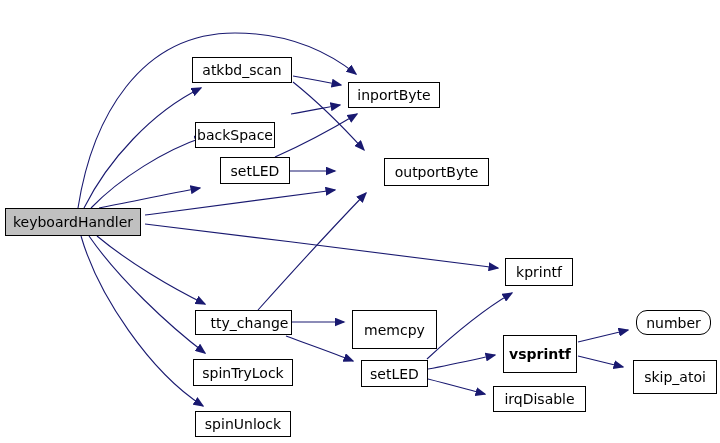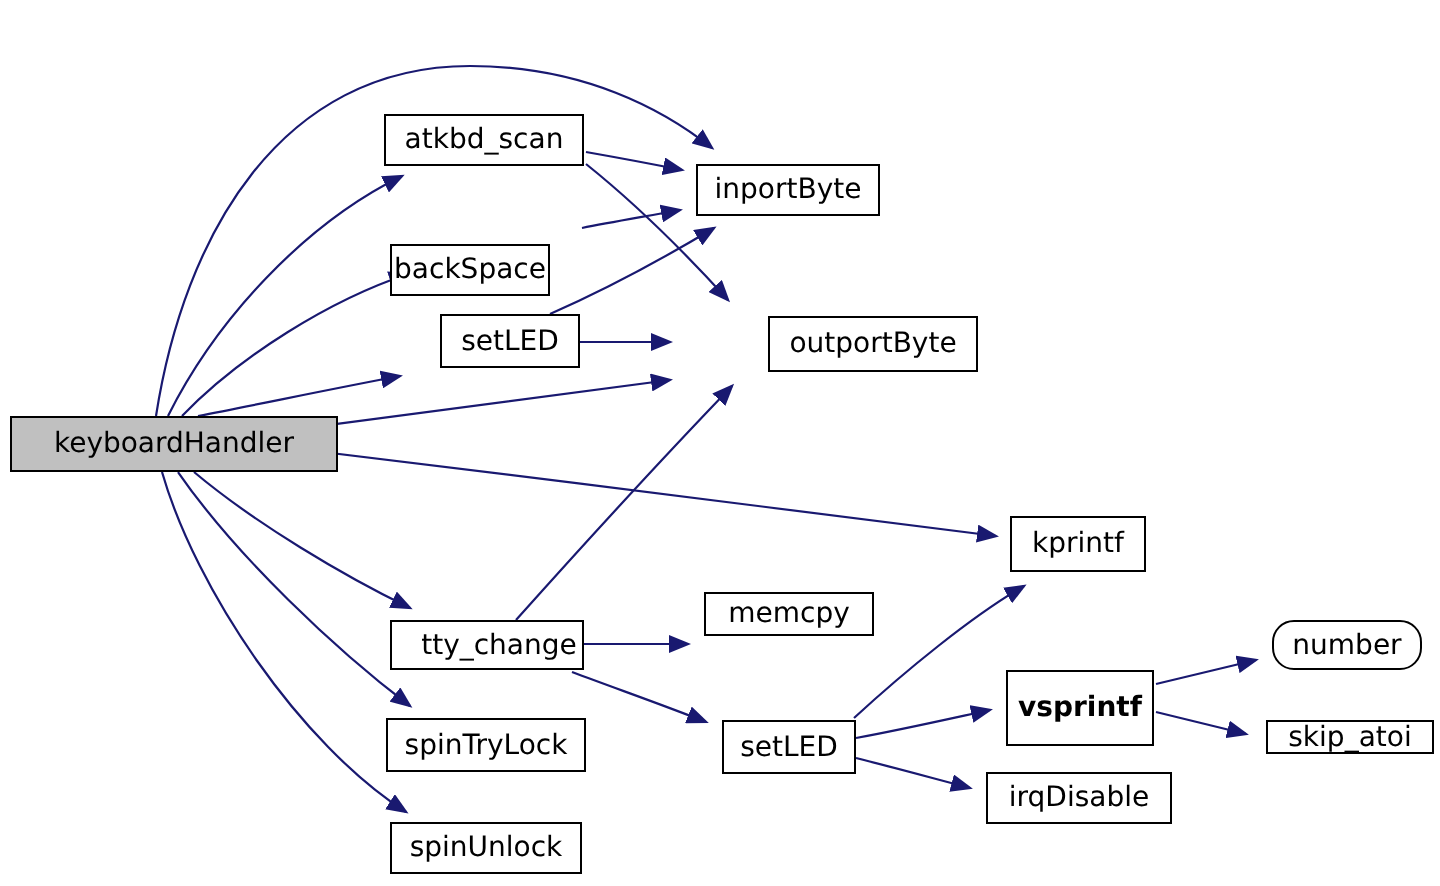--- a/index.html
+++ b/index.html
@@ -52,21 +52,21 @@
         <path d="M 292,322 L 344,322" fill="none" stroke="#191970" stroke-width="1.1" marker-end="url(#arrowhead)"></path>
         <path d="M 286,336 C 310,345 333,353 353,361" fill="none" stroke="#191970" stroke-width="1.1" marker-end="url(#arrowhead)"></path>
         <path d="M 427,359 C 452,336 486,308 512,293" fill="none" stroke="#191970" stroke-width="1.1" marker-end="url(#arrowhead)"></path>
         <path d="M 428,369 C 450,365 472,360 495,355" fill="none" stroke="#191970" stroke-width="1.1" marker-end="url(#arrowhead)"></path>
         <path d="M 428,379 C 448,384 466,389 485,394" fill="none" stroke="#191970" stroke-width="1.1" marker-end="url(#arrowhead)"></path>
         <path d="M 578,342 C 594,338 611,334 628,330" fill="none" stroke="#191970" stroke-width="1.1" marker-end="url(#arrowhead)"></path>
         <path d="M 578,356 C 594,360 607,363 623,367" fill="none" stroke="#191970" stroke-width="1.1" marker-end="url(#arrowhead)"></path>
       </g>
   </svg>
   <div id="nodes">
-      <div class="node highlight" style="left: 5px; top: 208px; width: 164px; height: 28px;">
+      <div class="node highlight" style="left: 5px; top: 208px; width: 136px; height: 28px;">
         <span>keyboardHandler</span>
       </div>
       <div class="node" style="left: 192px; top: 57px; width: 100px; height: 26px;">
         <span>atkbd_scan</span>
       </div>
       <div class="node" style="left: 195px; top: 122px; width: 80px; height: 26px;">
         <span>backSpace</span>
       </div>
       <div class="node" style="left: 208px; top: 157px; width: 70px; height: 27px; margin-left: 12px;">
         <span>setLED</span>
@@ -76,38 +76,38 @@
       </div>
       <div class="node" style="left: 342px; top: 158px; width: 105px; height: 28px; margin-left: 42px;">
         <span>outportByte</span>
       </div>
       <div class="node" style="left: 505px; top: 258px; width: 68px; height: 28px;">
         <span>kprintf</span>
       </div>
       <div class="node" style="left: 195px; top: 310px; width: 97px; height: 25px; padding-left: 12px;">
         <span>tty_change</span>
       </div>
-      <div class="node" style="left: 352px; top: 296px; width: 85px; height: 22px;">
+      <div class="node" style="left: 352px; top: 310px; width: 85px; height: 39px;">
         <span>memcpy</span>
       </div>
       <div class="node" style="left: 193px; top: 359px; width: 100px; height: 27px;">
         <span>spinTryLock</span>
       </div>
       <div class="node" style="left: 195px; top: 411px; width: 96px; height: 26px;">
         <span>spinUnlock</span>
       </div>
       <div class="node" style="left: 361px; top: 360px; width: 67px; height: 27px;">
         <span>setLED</span>
       </div>
       <div class="node" style="left: 503px; top: 335px; width: 74px; height: 38px; font-weight: bold;">
         <span>vsprintf</span>
       </div>
       <div class="node" style="left: 493px; top: 386px; width: 93px; height: 26px;">
         <span>irqDisable</span>
       </div>
       <div class="node" style="left: 636px; top: 310px; width: 75px; height: 25px; border-radius: 11px;">
         <span>number</span>
       </div>
-      <div class="node" style="left: 633px; top: 360px; width: 84px; height: 17px;">
+      <div class="node" style="left: 633px; top: 360px; width: 84px; height: 34px;">
         <span>skip_atoi</span>
       </div>
     </div>
 </div>
 
 </body></html>

